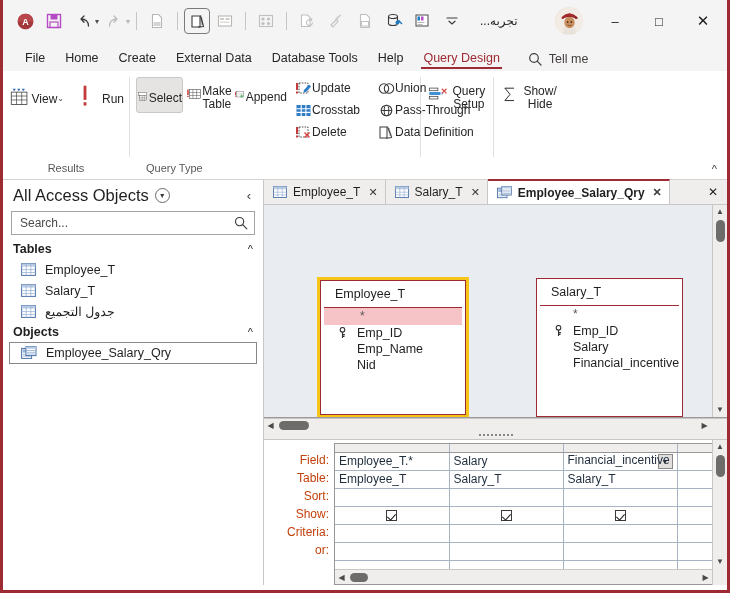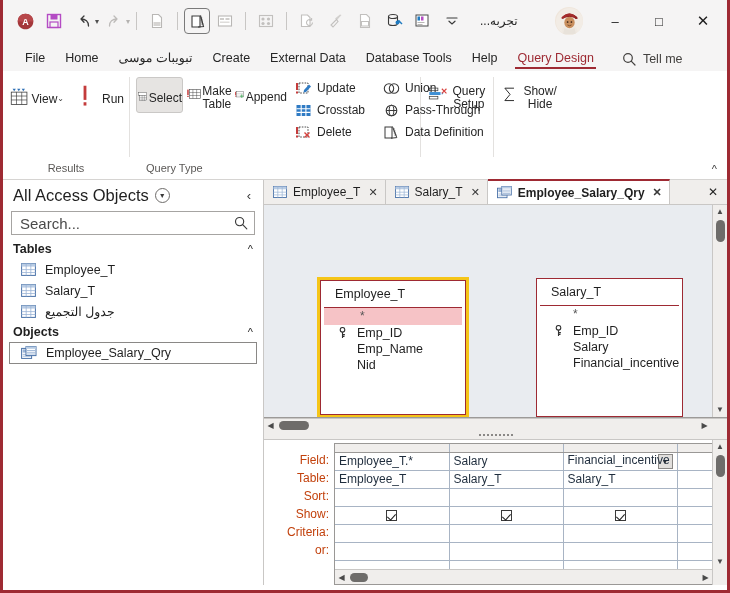--- a/index.html
+++ b/index.html
@@ -131,21 +131,21 @@
   .bigbtn {
     width: 56px;
     display: flex; flex-direction: row; align-items: center;
     padding-top: 4px;
     border-radius: 3px;
   }
   .bigbtn .lbl { font-size: 12px; color: #262626; text-align: center; line-height: 13px; margin-top: 3px;}
   .bigbtn .chev { font-size: 8px; color: #404040; line-height: 9px; }
   .bigbtn.selected { background: #e6e4e2; border: 1px solid #cac8c6; }
   .smallitem {
-    display: flex; align-items: center; gap: 5px;
+    display: flex; align-items: center; 
     height: 22px; padding: 0 6px 0 2px;
     font-size: 12px; color: #262626;
     white-space: nowrap;
   }
   .col-small { display: flex; flex-direction: column; }
   .ribbon-collapse {
     position: absolute;
     right: 10px; bottom: 4px;
     font-size: 11px; color: #3b3b3b;
   }
@@ -184,21 +184,21 @@
   .searchbox {
     margin: 2px 8px 4px 8px;
     height: 24px;
     border: 1px solid #a6a4a2;
     background: #fff;
     display: flex; align-items: center;
     padding: 0 6px;
   }
   .searchbox input {
     flex: 1; border: none; outline: none;
-    font-size: 15px; font-family: "Liberation Sans", sans-serif;
+    font-size: 12px; font-family: "Liberation Sans", sans-serif;
     color: #444; background: transparent;
   }
   .searchbox input::placeholder { color: #4a4a4a; }
   .grp-head {
     display: flex; align-items: center;
     padding: 3px 10px 3px 10px;
     font-size: 12.5px; font-weight: bold; color: #1f1f1f;
     background: #ffffff;
   }
   .grp-head .chev { margin-left: auto; font-weight: normal; font-size: 11px;}
@@ -561,21 +561,20 @@
     </div>
 
     <div class="wbtn">–</div>
     <div class="wbtn">□</div>
     <div class="wbtn close">✕</div>
   </div>
 
   <div class="ribbon-tabs">
     <div class="rtab">File</div>
     <div class="rtab">Home</div>
-    <div class="rtab rtl">تبويبات موسى</div>
     <div class="rtab">Create</div>
     <div class="rtab">External Data</div>
     <div class="rtab">Database Tools</div>
     <div class="rtab">Help</div>
     <div class="rtab active">Query Design</div>
     <div class="tellme">
       <span>
         <svg width="14" height="14" viewBox="0 0 14 14">
           <circle cx="6" cy="6" r="4.3" fill="none" stroke="#43413f" stroke-width="1.2"></circle>
           <path d="M9.2 9.2 L13 13" stroke="#43413f" stroke-width="1.2" stroke-linecap="round"></path>

